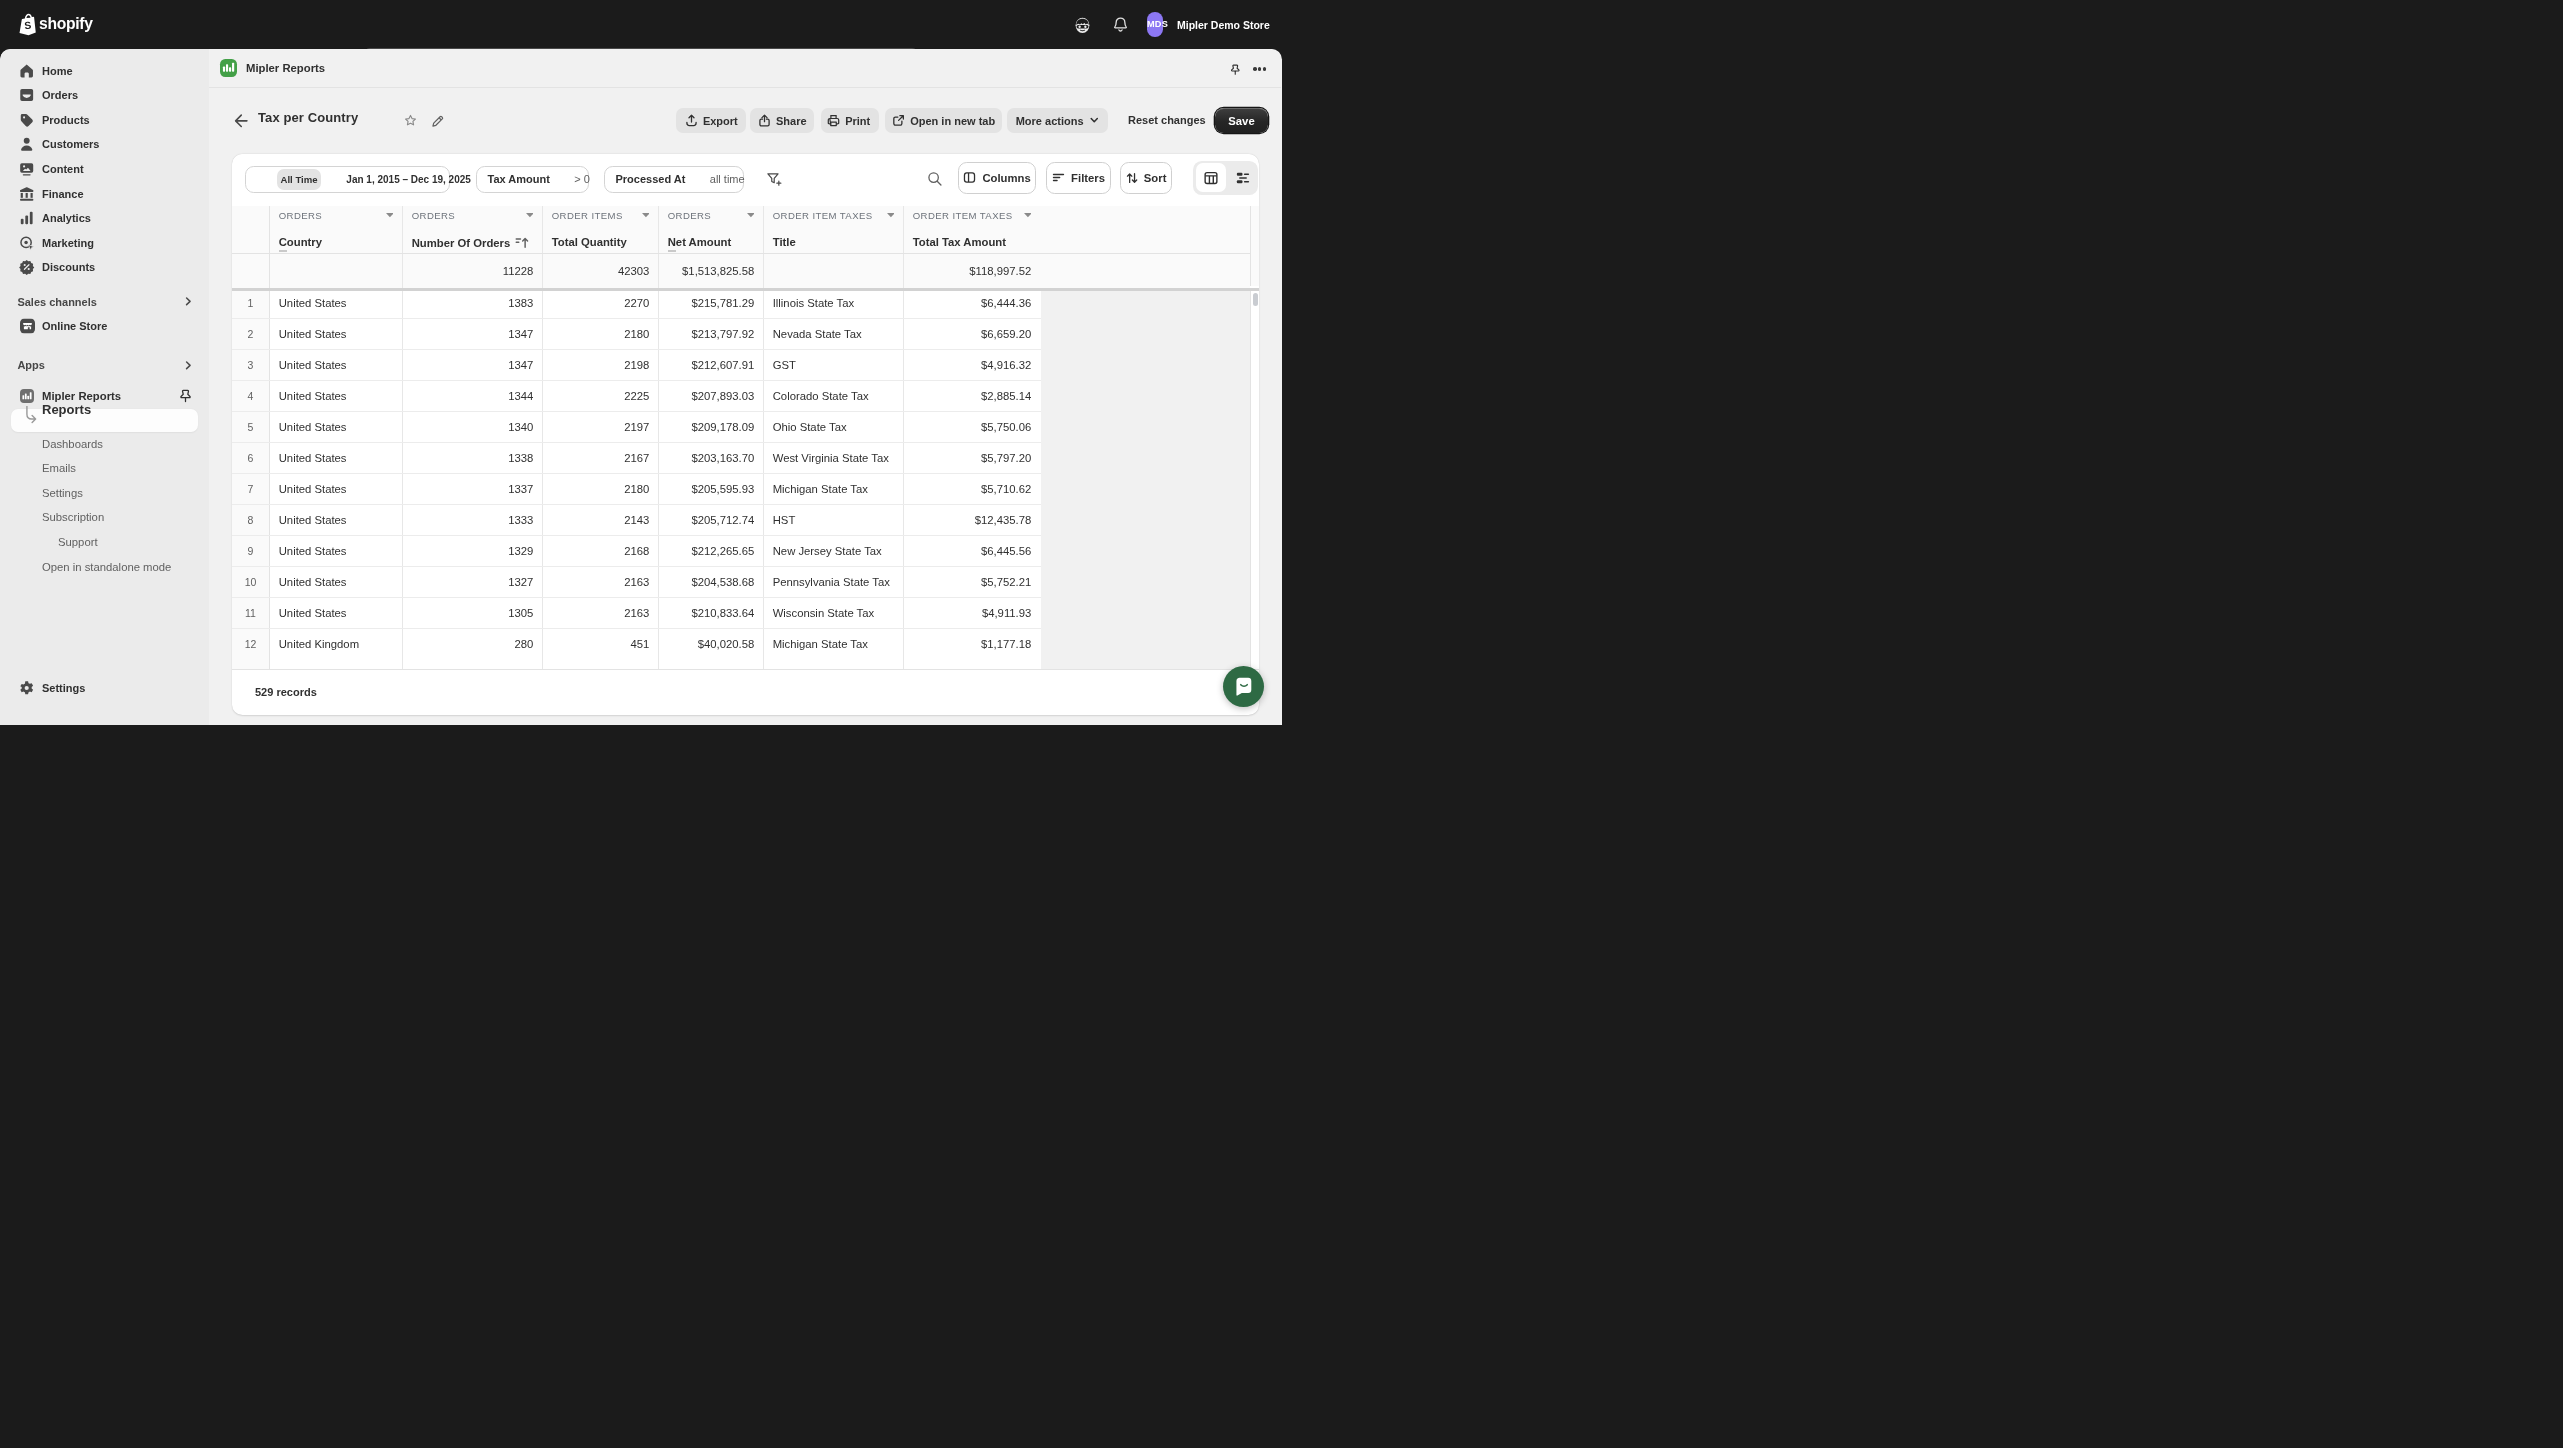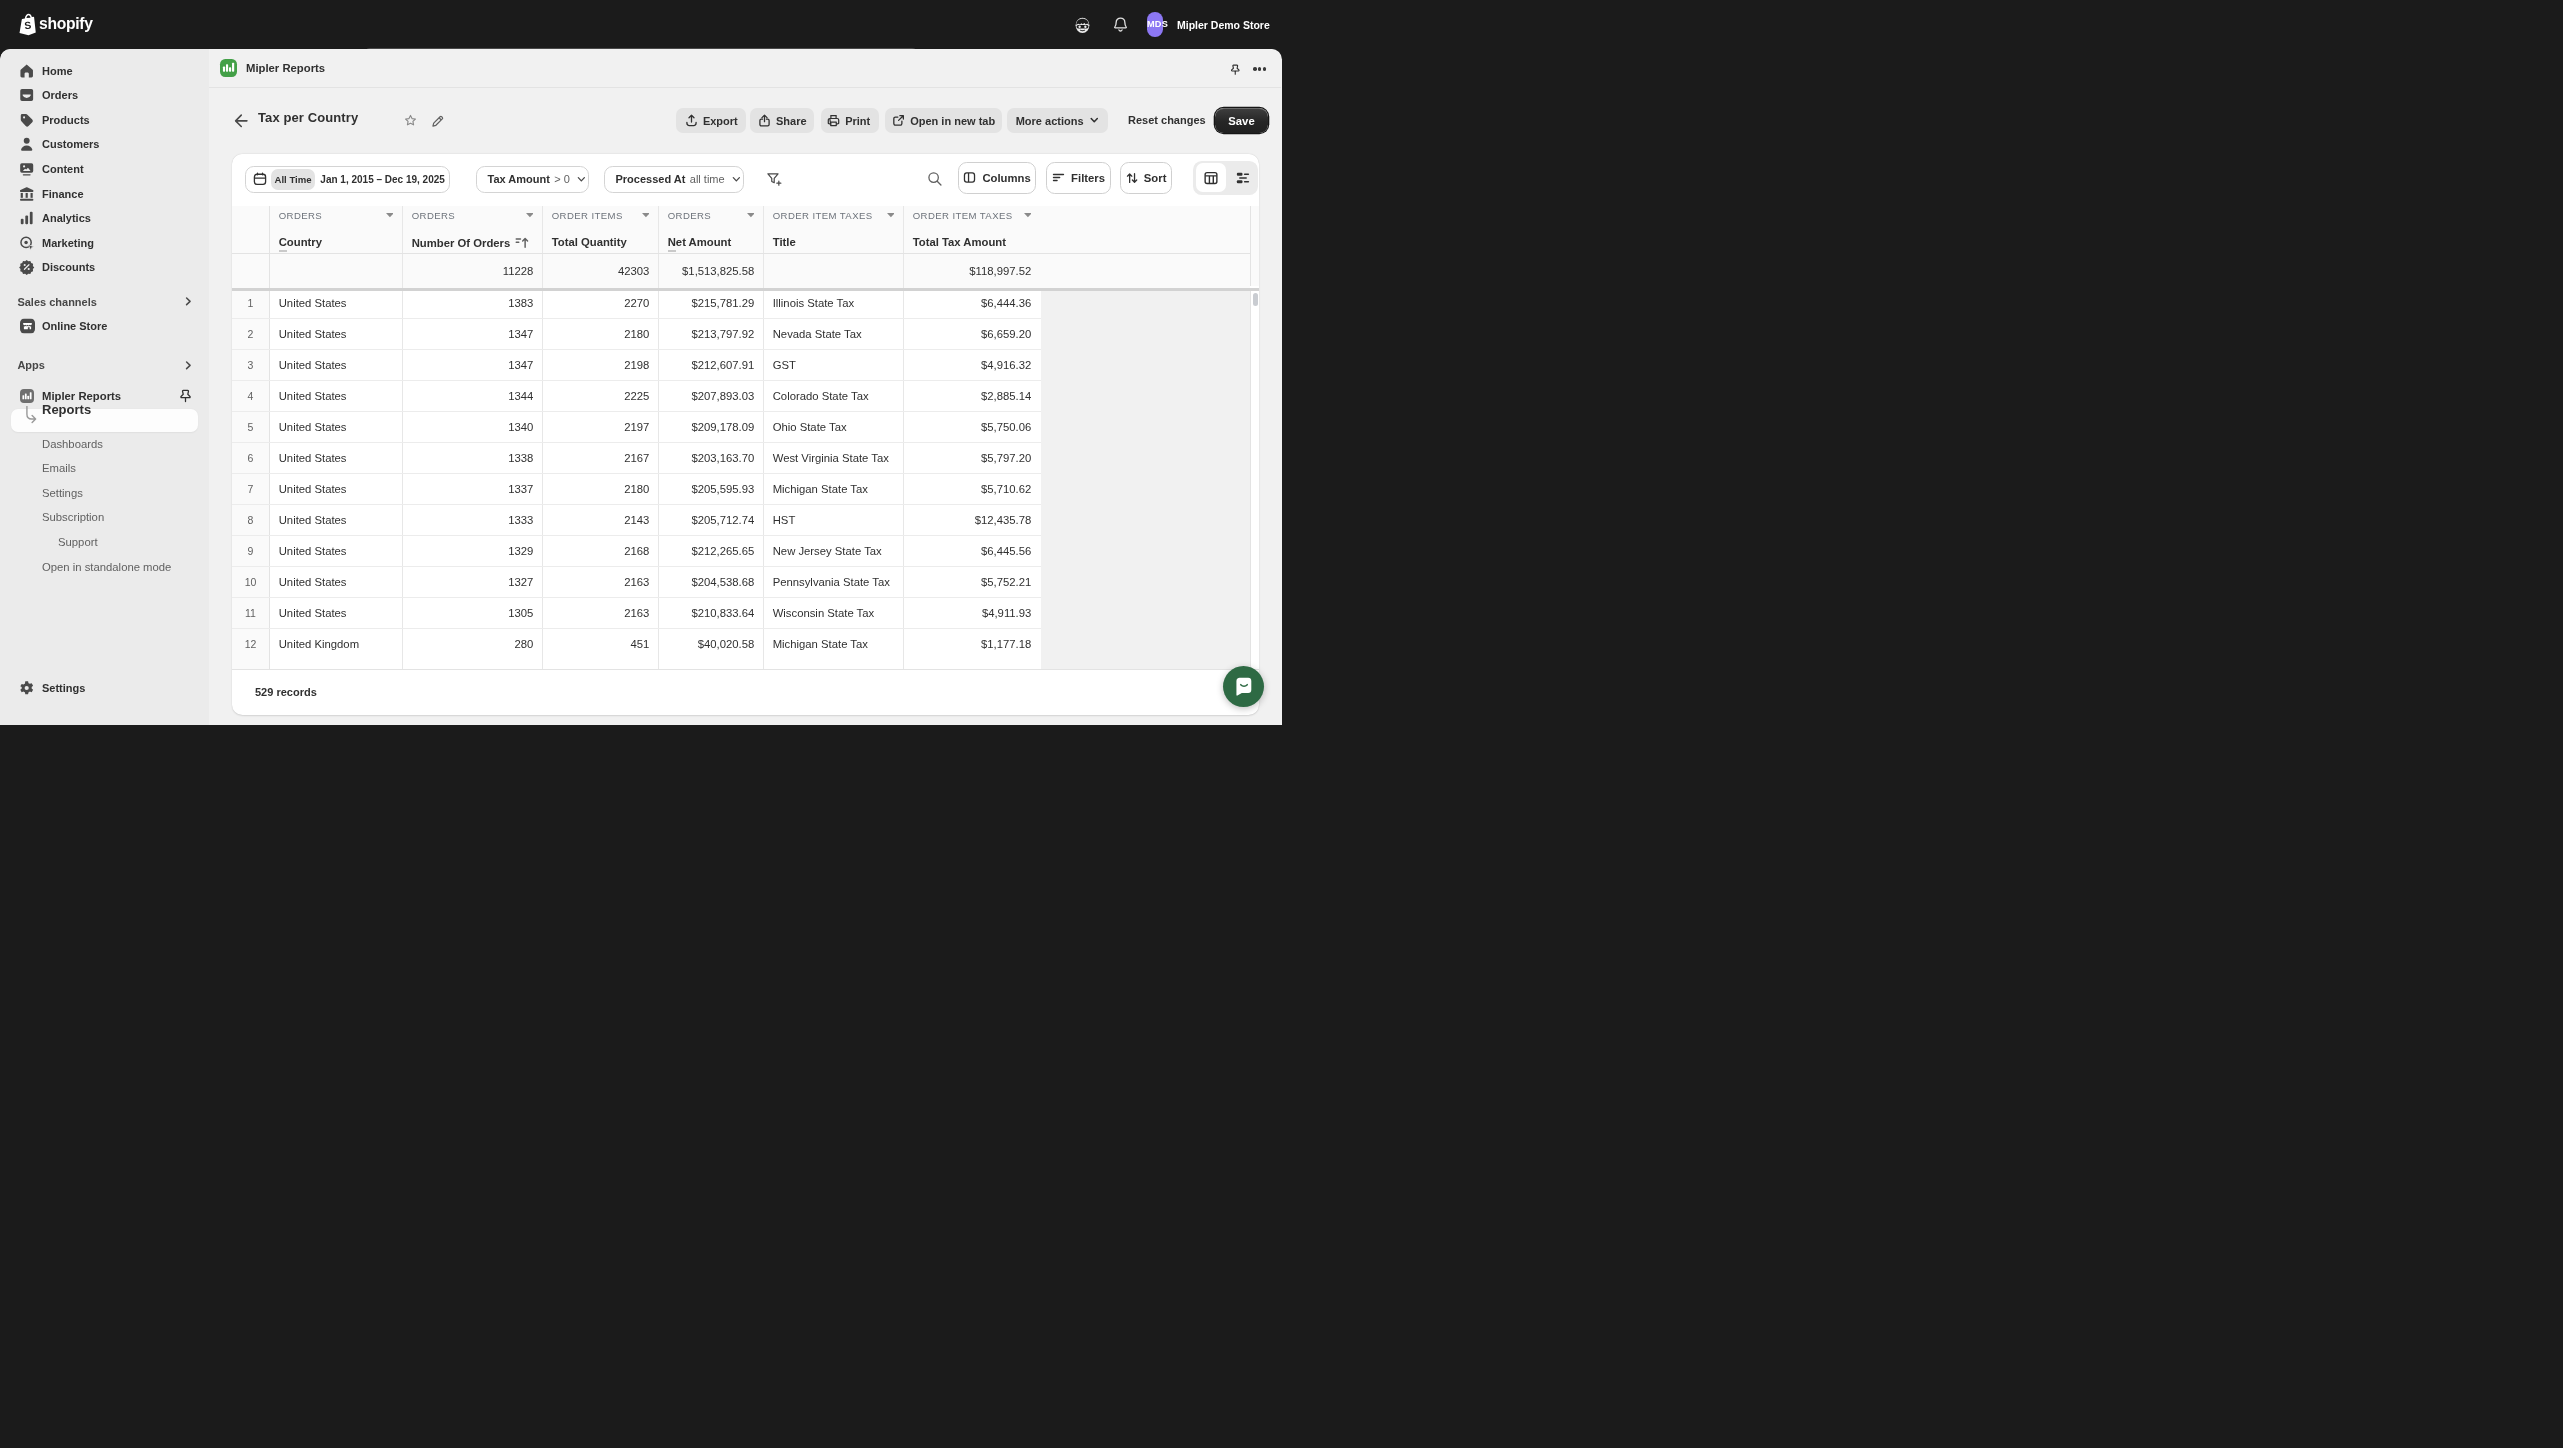--- a/index.html
+++ b/index.html
@@ -24,21 +24,21 @@
 .subitem { position:absolute; left:42px; font-size:11.3px; font-weight:500; color:#616161; white-space:nowrap; }
 #selpill { position:absolute; left:11.3px; top:360px; width:187px; height:23px; background:#fdfdfd; border-radius:7px; box-shadow:0 0.9px 1.7px rgba(0,0,0,0.05); }
 #appbar { position:absolute; left:209px; top:0; width:1072px; height:39px; background:#f1f1f1; border-bottom:0.9px solid #e3e3e3; border-radius:0 10.5px 0 0; }
 #appbar .gicon { position:absolute; left:11px; top:10.4px; width:17.3px; height:17.3px; background:#43a047; border-radius:5.2px; }
 #appbar .aptitle { position:absolute; left:37px; top:13.3px; font-size:11.3px; font-weight:600; color:#303030; }
 .graybtn { position:absolute; top:59px; height:25px; background:#e3e3e3; border-radius:7px; display:flex; align-items:center; justify-content:center; gap:5.2px; font-size:11px; font-weight:600; color:#303030; padding:0 8.7px; white-space:nowrap; }
 #savebtn { position:absolute; left:1215px; top:59px; width:53px; height:25px; border-radius:8.7px; background:linear-gradient(180deg,#3f3f3f 0%,#262626 55%,#202020 100%); box-shadow:0 0 0 1.3px #161616, inset 0 0.9px 0 rgba(255,255,255,0.22); color:#fff; font-size:11.3px; font-weight:600; display:flex; align-items:center; justify-content:center; }
 #card { position:absolute; left:232px; top:105px; width:1027px; height:561px; background:#fff; border-radius:10.5px; box-shadow:0 0.9px 1.7px rgba(0,0,0,0.12), 0 0 0.9px rgba(0,0,0,0.1); }
 
 #card { overflow:hidden; }
-.pill { position:absolute; top:11.7px; height:27px; border:0.9px solid #d4d4d4; border-radius:8.7px; background:#fff; display:flex; align-items:center; font-size:11.3px; color:#303030; white-space:nowrap; }
+.pill { position:absolute; top:11.7px; height:27px; border:0.9px solid #d4d4d4; border-radius:8.7px; background:#fff; display:flex; align-items:center; font-size:11.3px; color:#303030; white-space:nowrap;gap:20px; }
 .rbtn { position:absolute; top:7.8px; height:32px; border:0.9px solid #d0d0d0; border-radius:8.7px; background:#fff; display:flex; align-items:center; justify-content:center; gap:6.1px; font-size:11.3px; font-weight:600; color:#303030; }
 .hcell { height:100%; position:relative; border-right:0.9px solid #e7e7e7; }
 .gl { position:absolute; left:0; right:0; top:3.9px; display:flex; justify-content:space-between; align-items:center; padding:0 8.7px; font-size:9.6px; line-height:11.3px; color:#6d737b; font-weight:400; letter-spacing:0.4px; }
 .fl { position:absolute; left:0; right:0; top:30px; padding:0 8.7px; font-size:11.3px; line-height:13.5px; font-weight:700; color:#303030; white-space:nowrap; }
 .dotted { position:relative; } .dotted::after { content:""; position:absolute; left:0; bottom:-3.5px; width:8.7px; height:1.3px; background:#c9c9c9; }
 .trow { display:flex; height:31px; border-bottom:0.9px solid #ececec; background:#fff; }
 .cell { height:100%; border-right:0.9px solid #e7e7e7; display:flex; align-items:center; font-size:11.3px; color:#303030; overflow:hidden; }
 .c-num { justify-content:flex-end; padding-right:8.7px; }
 .c-txt { padding-left:8.7px; }
 .c-rn { justify-content:center; background:#fafafa; color:#616161; font-size:10.5px; border-right:0.9px solid #e3e3e3; }

